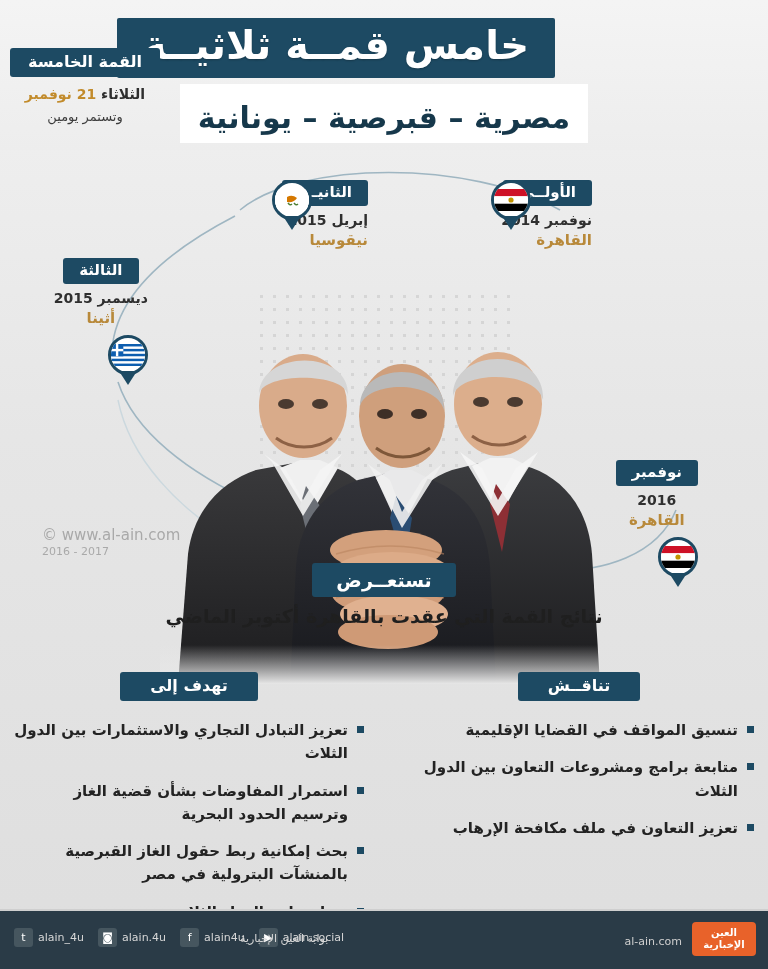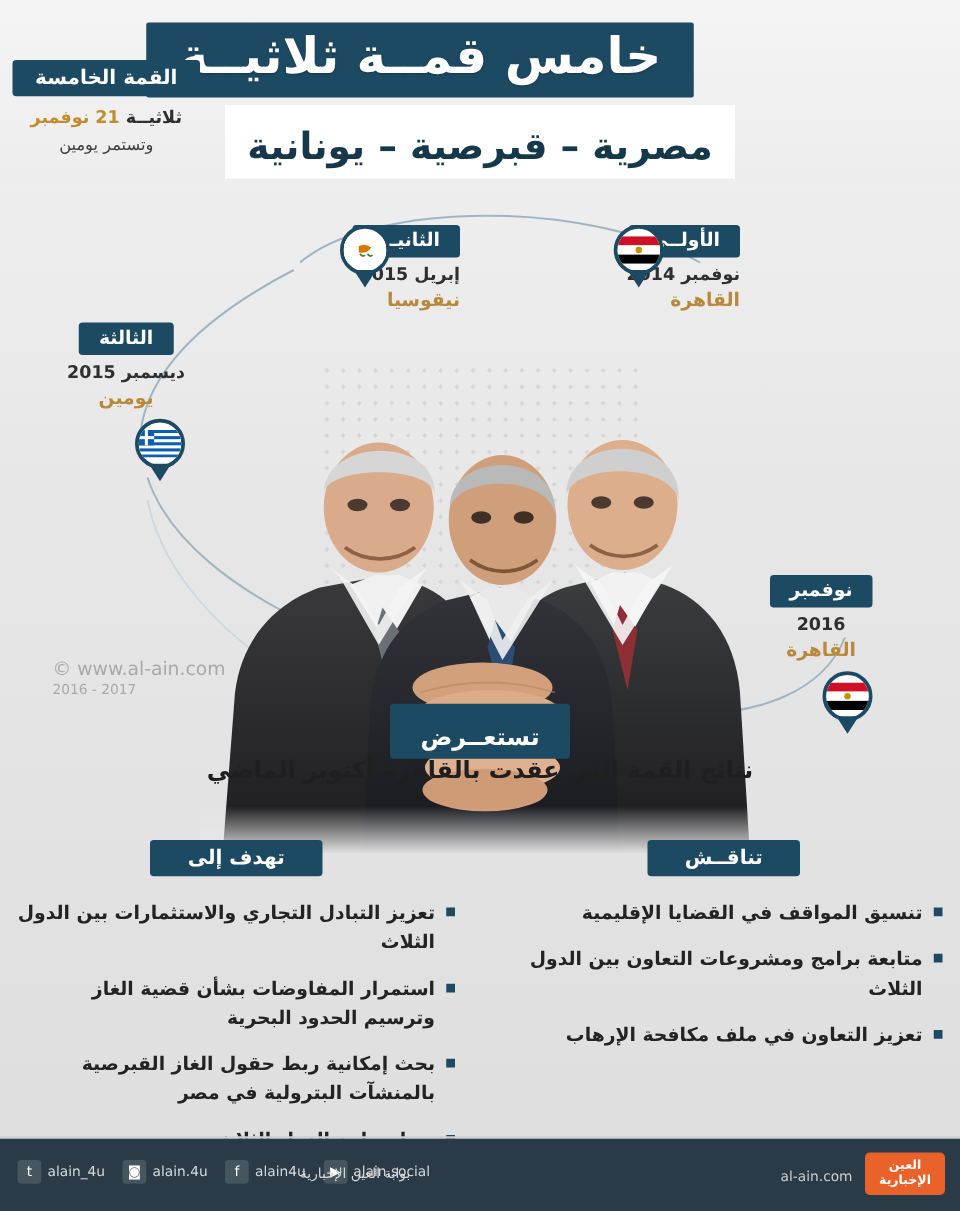--- a/index.html
+++ b/index.html
@@ -80,21 +80,21 @@
     position:absolute;top:330px;left:42px;font-size:11px;color:#a9a9a9;line-height:1.35;
     direction:ltr;text-align:left;margin-top:45px;
   }
   .watermark .c{font-size:15px;}
   
   .preview-badge{
     position:absolute;top:413px;left:0;width:768px;text-align:center;
   }
   .preview-badge span{
     display:inline-block;background:#1d4a63;color:#fff;font-size:19px;font-weight:bold;
-    padding:16px 24px 6px 24px;border-radius:3px;letter-spacing:3px;
+    padding:6px 24px 6px 24px;border-radius:3px;letter-spacing:3px;
   }
   .preview-text{
     position:absolute;top:455px;left:0;width:768px;text-align:center;
     font-size:19px;font-weight:bold;color:#1f1f1f;
   }
   
   .cols{position:absolute;top:672px;left:0;width:768px;height:235px;}
   .col{position:absolute;top:0;width:350px;}
   .col-right{right:14px;}
   .col-left{left:14px;}
@@ -141,21 +141,21 @@
     <div class="title-main">
       <span class="tbg">خامس قمــة ثلاثيــة</span>
     </div>
     <div class="title-sub">
       <span>مصرية – قبرصية – يونانية</span>
     </div>
 
     <div class="summit-box">
       <div class="summit-badge">القمة الخامسة</div>
       <div class="summit-l1">
-        <span>ثلاثيــة</span>
+        <span>الثلاثاء</span>
         <b>21 نوفمبر</b>
       </div>
       <div class="summit-l2">وتستمر يومين</div>
     </div>
   </div>
 
   <div class="stage">
 
     <div class="dotgrid"></div>
 
@@ -281,21 +281,21 @@
           </div>
           <div class="tail"></div>
         </div>
       </div>
     </div>
 
     <div class="meet" style="top:108px;right:620px;">
       <div style="text-align:center;">
         <div class="lbl-badge">الثالثة</div>
         <div class="lbl-date">ديسمبر 2015</div>
-        <div class="lbl-city">يومين</div>
+        <div class="lbl-city">أثينا</div>
         <div class="pin" style="margin:8px auto 0 auto;">
           <div class="head">
             <svg class="flag-gr" viewBox="0 0 34 22">
               <rect width="34" height="22" fill="#ffffff"></rect>
               <rect y="0" width="34" height="2.45" fill="#0d5eaf"></rect>
               <rect y="4.9" width="34" height="2.45" fill="#0d5eaf"></rect>
               <rect y="9.8" width="34" height="2.45" fill="#0d5eaf"></rect>
               <rect y="14.7" width="34" height="2.45" fill="#0d5eaf"></rect>
               <rect y="19.6" width="34" height="2.4" fill="#0d5eaf"></rect>
               <rect width="12.3" height="12.3" fill="#0d5eaf"></rect>

